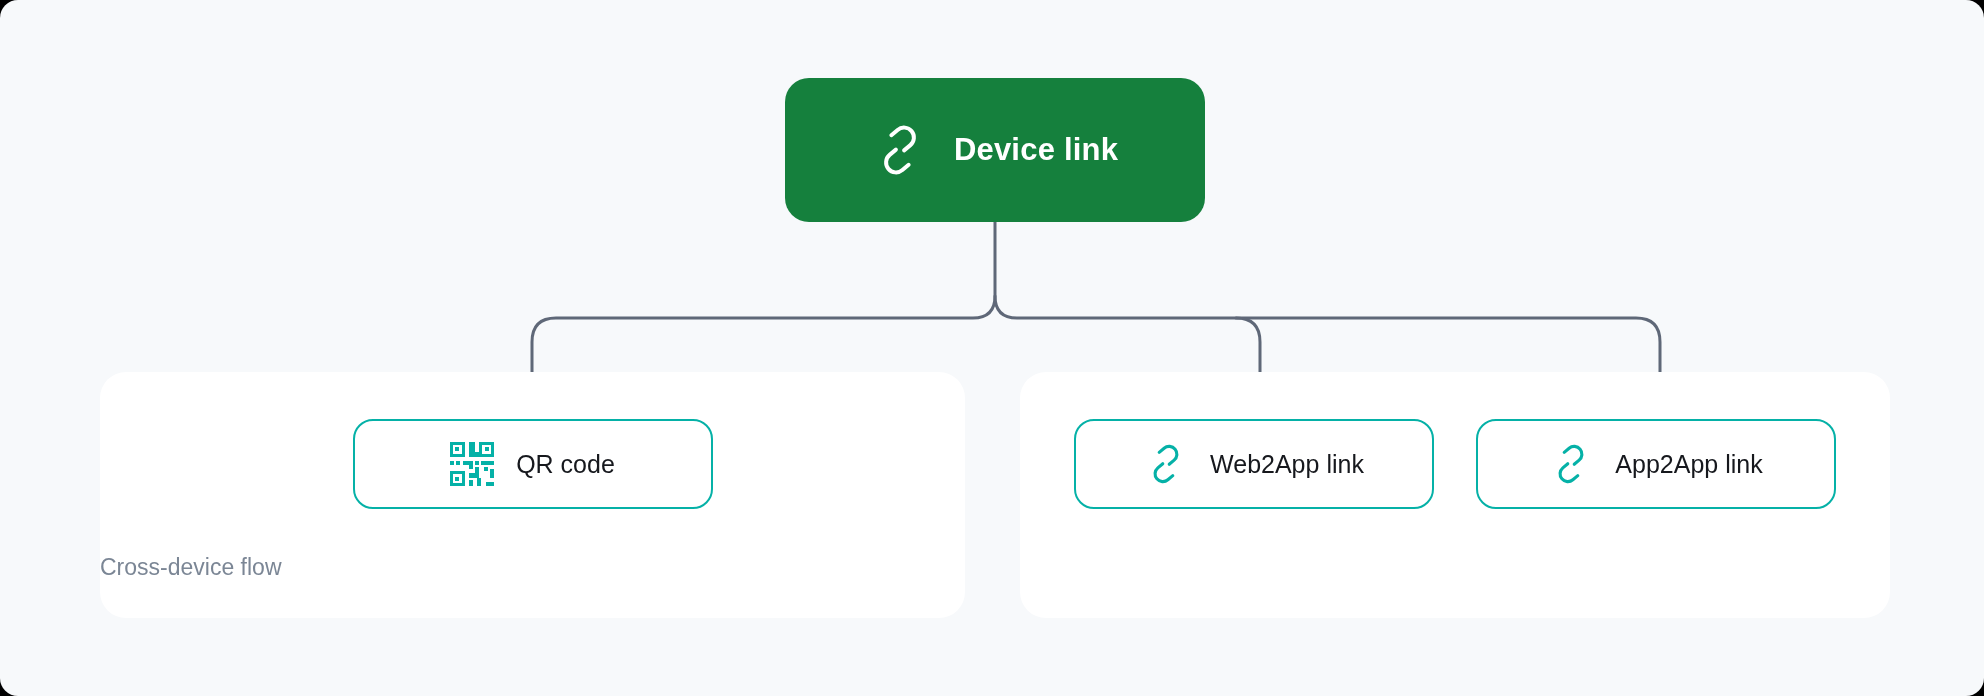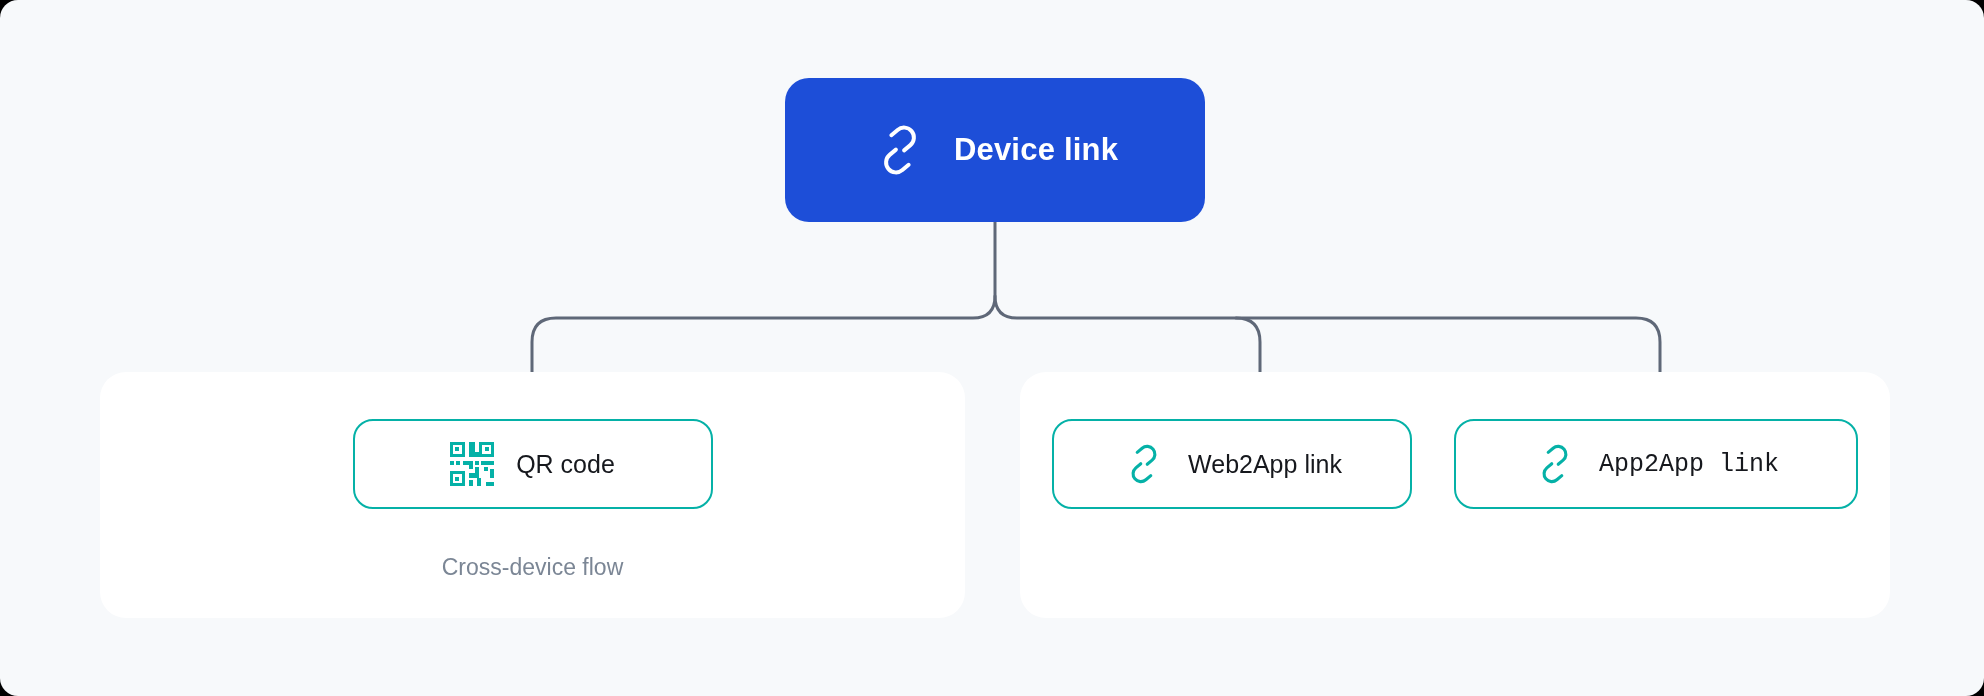--- a/index.html
+++ b/index.html
@@ -72,21 +72,20 @@
     z-index: 2;
   }
   #group-panel-0 { left: 100px;  width: 865px; }
   #group-panel-1 { left: 1020px; width: 870px; }
 
   .group-caption {
     position: absolute;
     left: 0;
     right: 0;
     top: 182px;
-    text-align: center;
     font-size: 23px;
     color: #7b8695;
     white-space: nowrap;
   }
 
   
   .card-row {
     position: absolute;
     left: 0;
     right: 0;
@@ -115,21 +114,21 @@
     flex: none;
     display: block;
   }
   .option-card .card-label {
     font-size: 25px;
     color: #16181d;
     white-space: nowrap;
   }
   #card-qr-code    { width: 360px; }
   #card-web2app    { width: 360px; justify-content: center; }
-  #card-app2app    { width: 404px; font-family: Liberation Mono, monospace; }
+  #card-app2app    { width: 360px; }
 </style>
 </head>
 <body>
 
 <div id="canvas">
 
   <svg id="connectors" viewBox="0 0 1984 696">
     <g fill="none" stroke="#5f6878" stroke-width="3" stroke-linecap="round" stroke-linejoin="round">
 
       <path d="M995,222 L995,296 Q995,318 973,318 L556,318 Q532,318 532,342 L532,386"></path>
@@ -138,21 +137,21 @@
 
       <path d="M1236,318 Q1260,318 1260,342 L1260,386"></path>
     </g>
     <g fill="none" stroke="#5f6878" stroke-width="3" stroke-linecap="round" stroke-linejoin="round">
       <polyline points="517,389 532,405 547,389"></polyline>
       <polyline points="1245,389 1260,405 1275,389"></polyline>
       <polyline points="1645,389 1660,405 1675,389"></polyline>
     </g>
   </svg>
 
-  <div id="root-node" style="background:#1d4ed8;">
+  <div id="root-node" style="background:#15803d;">
     <svg class="node-icon" viewBox="0 0 48 48" fill="none" stroke="#ffffff" stroke-width="3.4" stroke-linecap="round" stroke-linejoin="round">
       <path d="M26.5 9.5 L33.5 9.5 A8.5 8.5 0 0 1 33.5 26.5 L26.5 26.5" transform="rotate(-40 24 24)"></path>
       <path d="M21.5 21.5 L14.5 21.5 A8.5 8.5 0 0 0 14.5 38.5 L21.5 38.5" transform="rotate(-40 24 24)"></path>
       <path d="M19 24 L29 24" transform="rotate(-40 24 24)" stroke-opacity="0"></path>
     </svg>
     <span class="node-label">Device link</span>
   </div>
 
   <div class="group-panel" id="group-panel-0">
     <div class="card-row">

